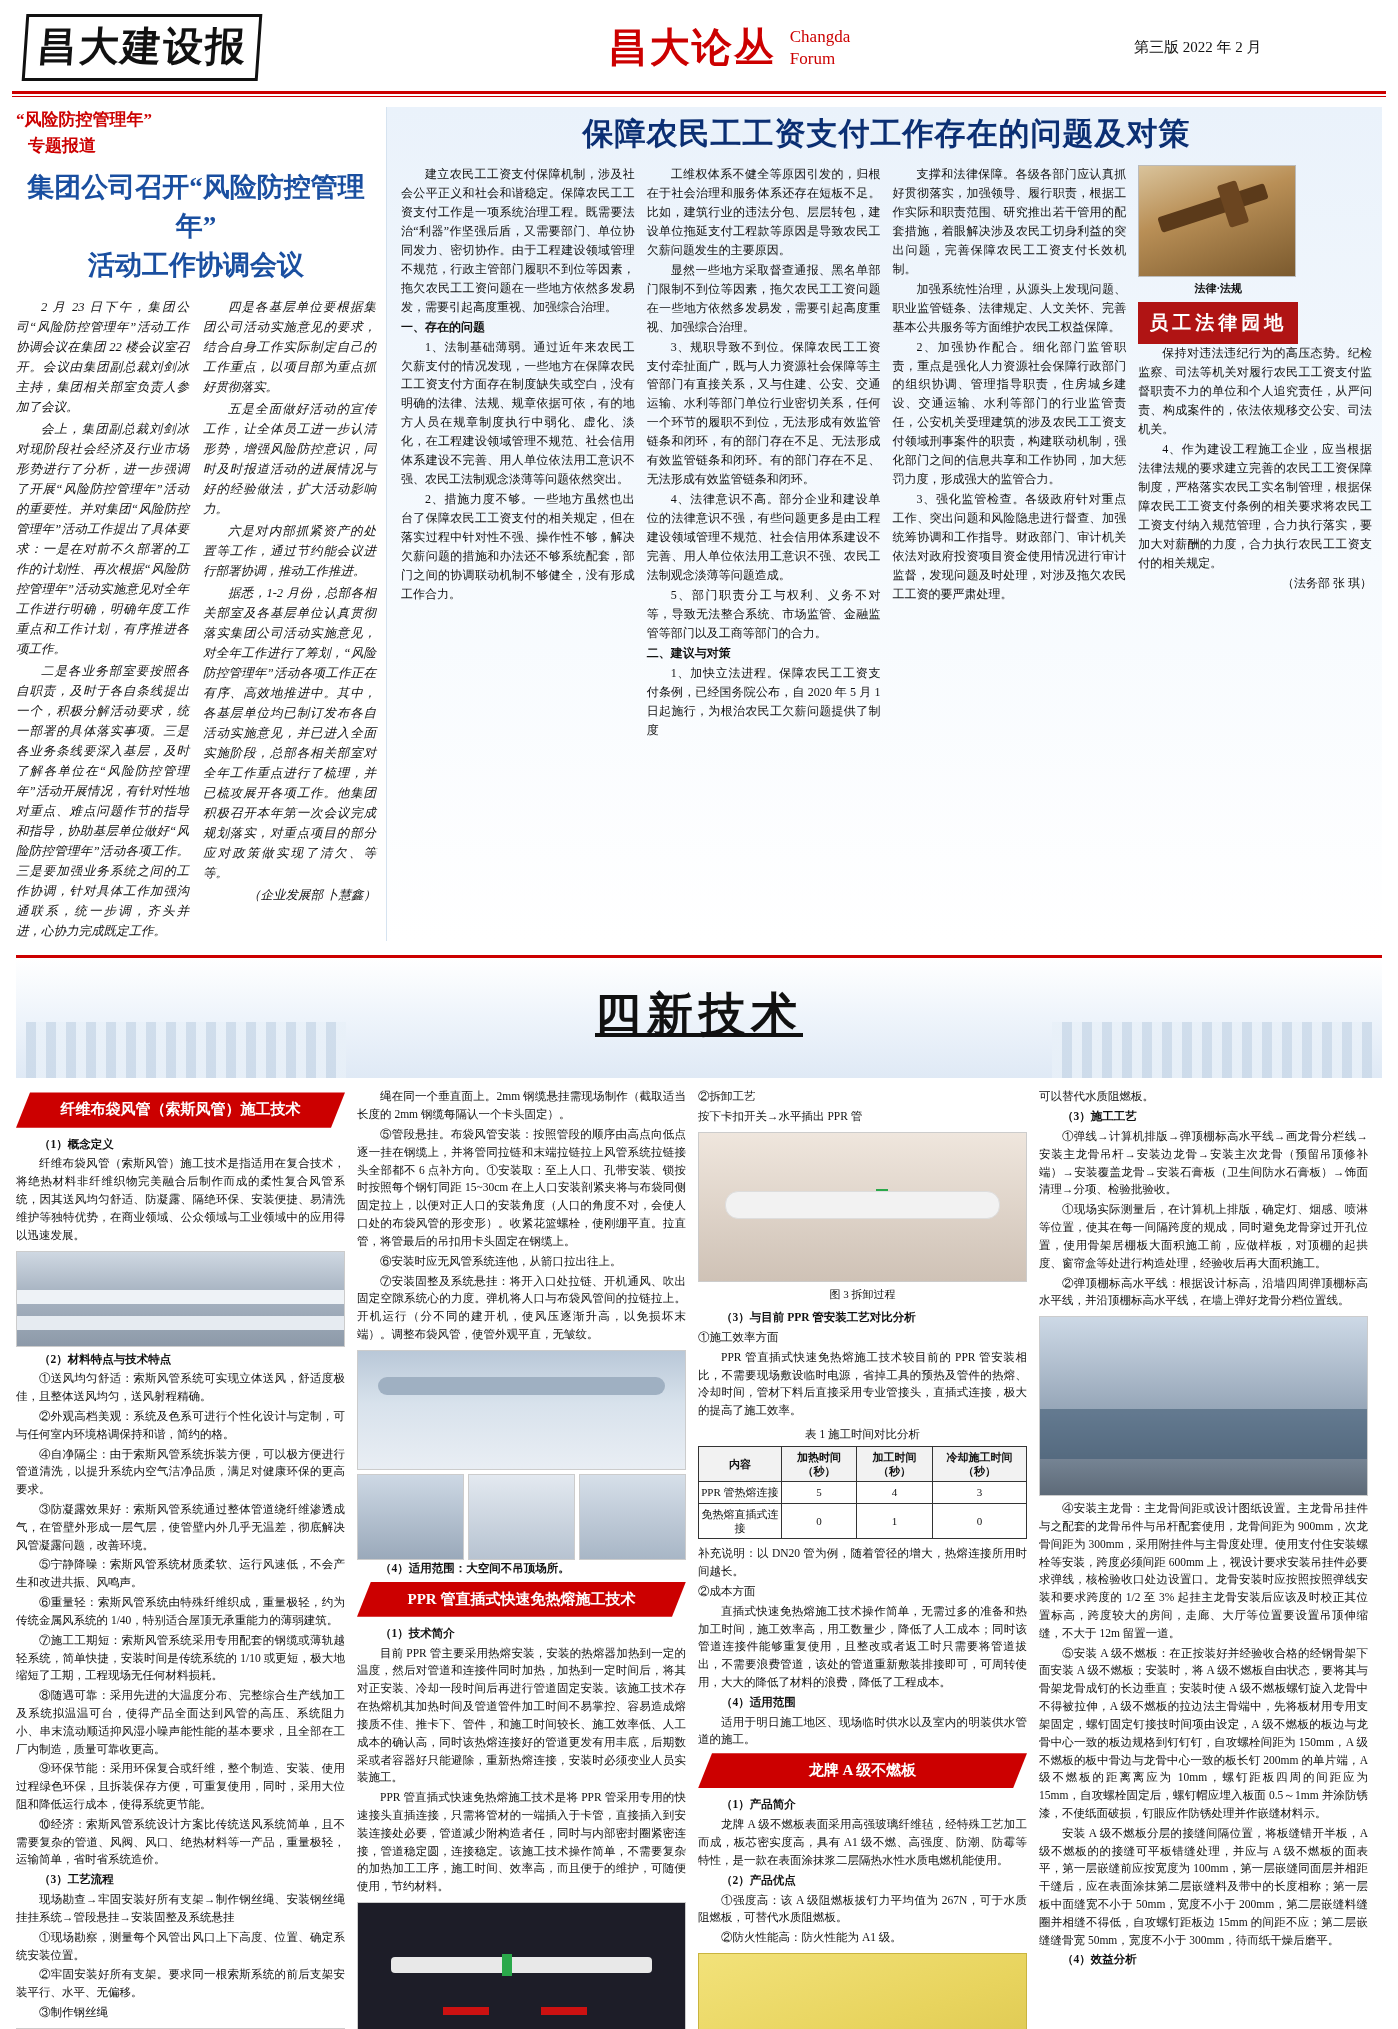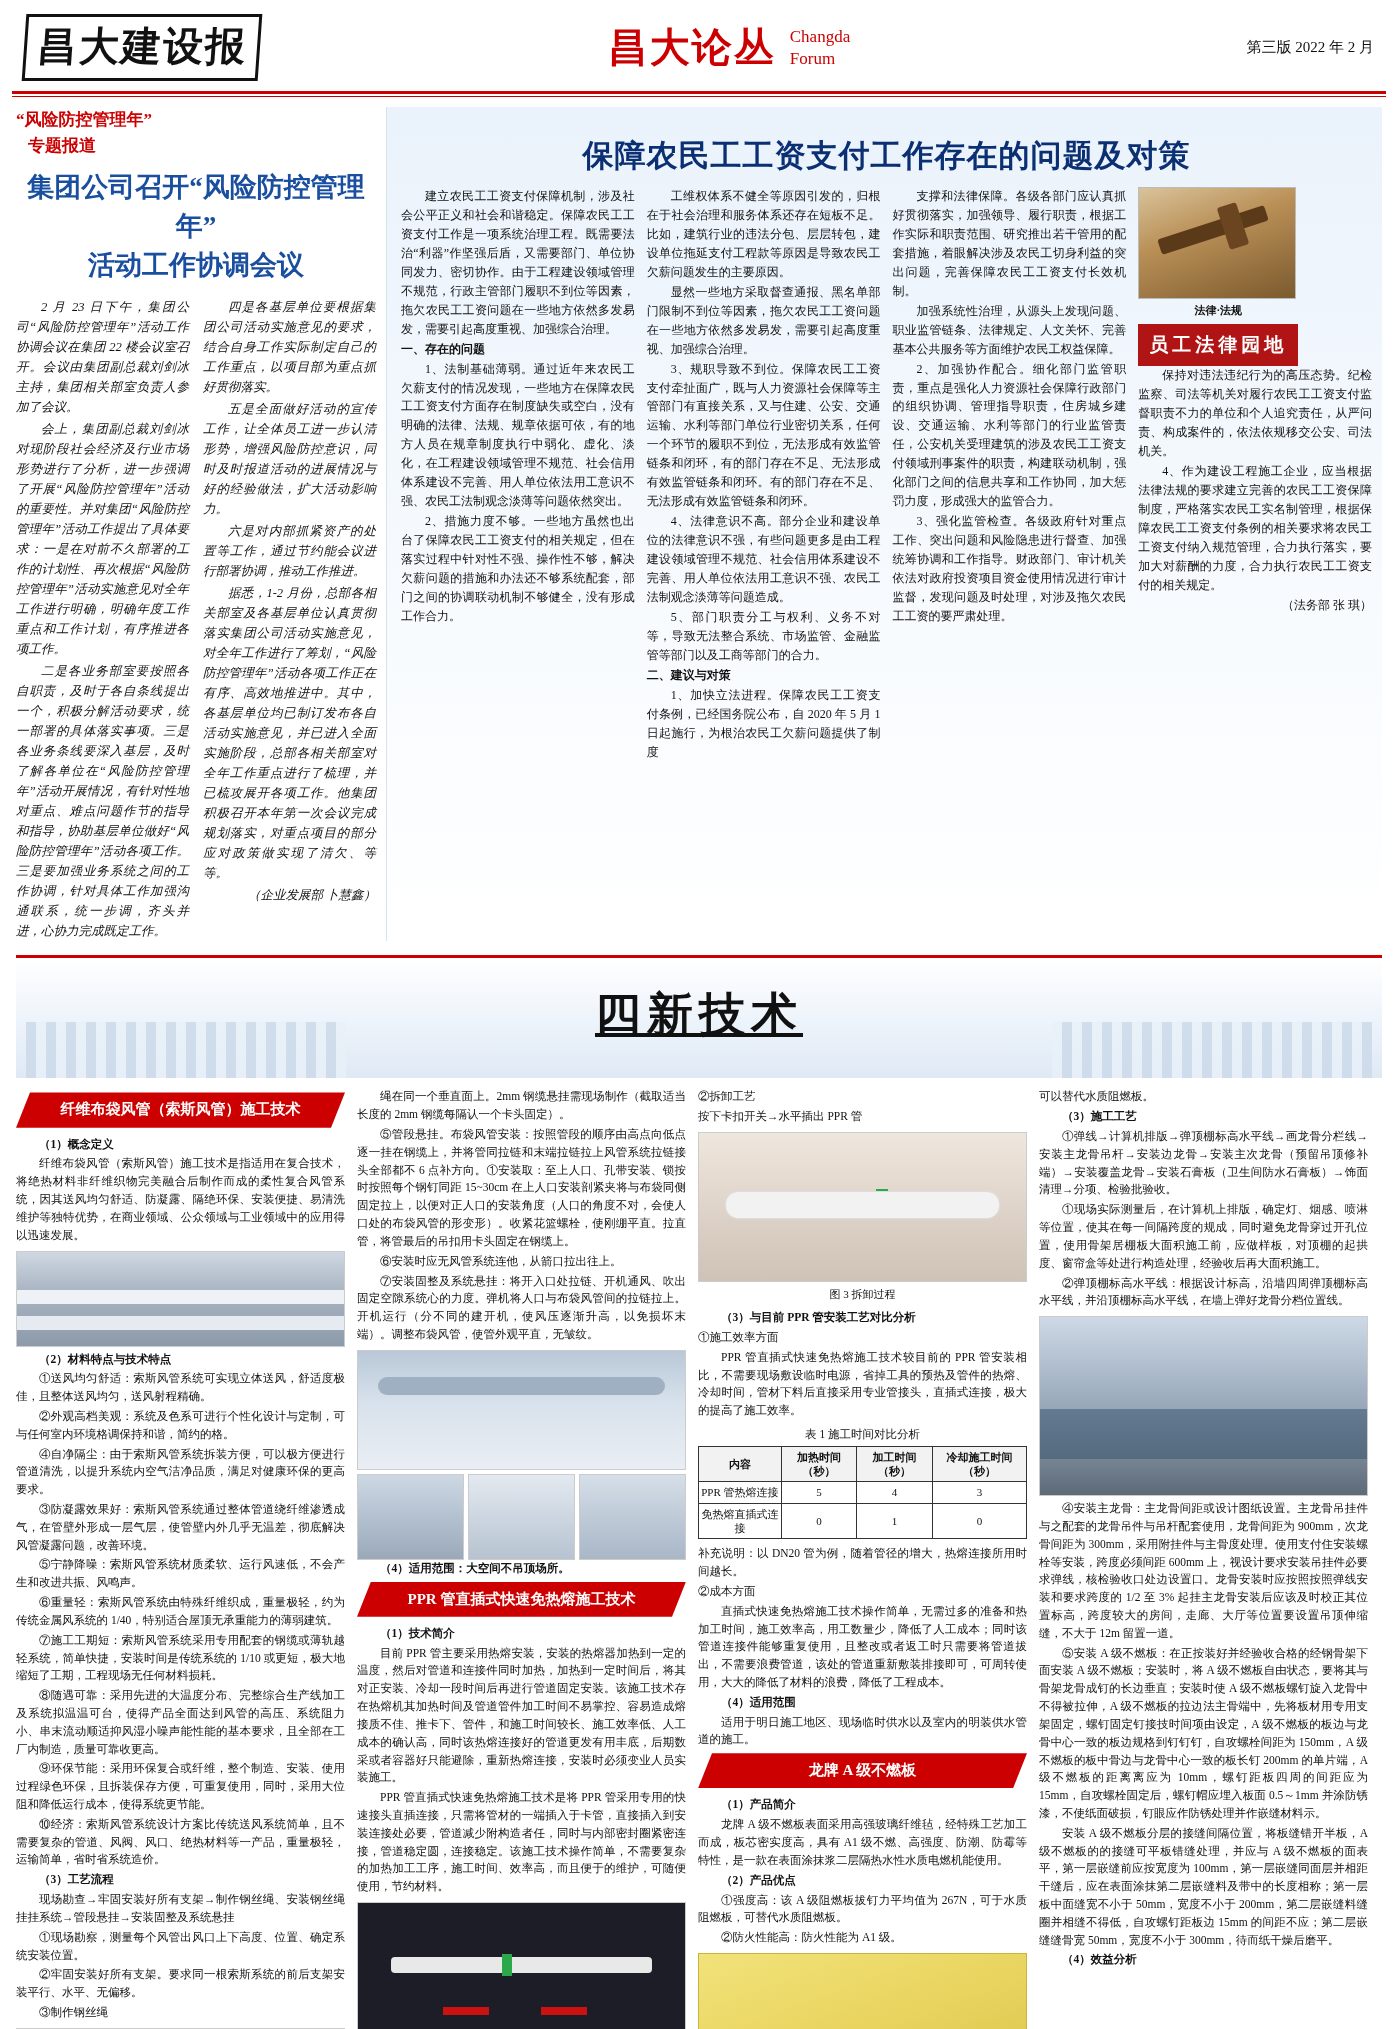--- a/index.html
+++ b/index.html
@@ -24,41 +24,41 @@
     border: 3px solid #111;
     display:inline-block;
     padding: 2px 10px 4px 10px;
     transform: skewX(-4deg);
   }
   .mh-center { flex:1; display:flex; align-items:center; justify-content:center; gap:14px; }
   .mh-title-cn {
     font-size: 40px; font-weight:bold; color:#cc0000; letter-spacing:2px;
   }
   .mh-title-en { color:#cc0000; font-size:17px; line-height:1.25; }
-  .mh-right { width: 240px; text-align:right; font-size:15px; color:#111; }
+  .mh-right { width: 240px; font-size:15px; color:#111; }
   .mh-rule { height:3px; background:#cc0000; margin: 4px 12px 0 12px; }
   .mh-rule2 { height:1px; background:#cc0000; margin: 2px 12px 0 12px; }
 
   
   .top-wrap { display:flex; padding: 10px 16px 6px 16px; gap: 10px; }
   .top-left { width: 360px; }
   .topic-tag { color:#cc0000; font-size:17px; font-weight:bold; line-height:1.5; }
   .topic-tag .t2 { display:block; padding-left:12px; }
   .left-head {
     color:#1a4fa0; font-size:27px; font-weight:bold; text-align:center;
     line-height:1.45; margin: 10px 0 12px 0;
   }
   .left-body { font-size:12.5px; line-height:1.6; text-align:justify; color:#111;
                column-count:2; column-gap:14px; }
   .left-body p { margin:0 0 2px 0; text-indent: 2em; font-style: italic; }
   .sign { text-align:right; text-indent:0 !important; margin-top:4px; }
 
   .top-right { flex:1; position:relative;
     background: linear-gradient(180deg,#eaf2fb 0%, #f6fafe 55%, #ffffff 100%);
-    border-left:1px solid #d6e3f0; padding: 24px 10px 8px 14px; }
+    border-left:1px solid #d6e3f0; padding: 2px 10px 8px 14px; }
   .tr-title { text-align:center; font-size:31px; font-weight:bold; color:#0b2f73;
               letter-spacing:1px; margin: 4px 0 10px 0; }
   .tr-cols { display:flex; gap:12px; }
   .tr-col { flex:1; font-size:12px; line-height:1.58; text-align:justify; }
   .tr-col p { margin:0 0 1px 0; text-indent:2em; }
   .tr-col .sub { text-indent:0; font-weight:bold; }
   .tr-sign { text-align:right; text-indent:0 !important; }
   .law-box { width:160px; }
   .law-img {
     width:158px; height:112px; border:1px solid #bbb;

